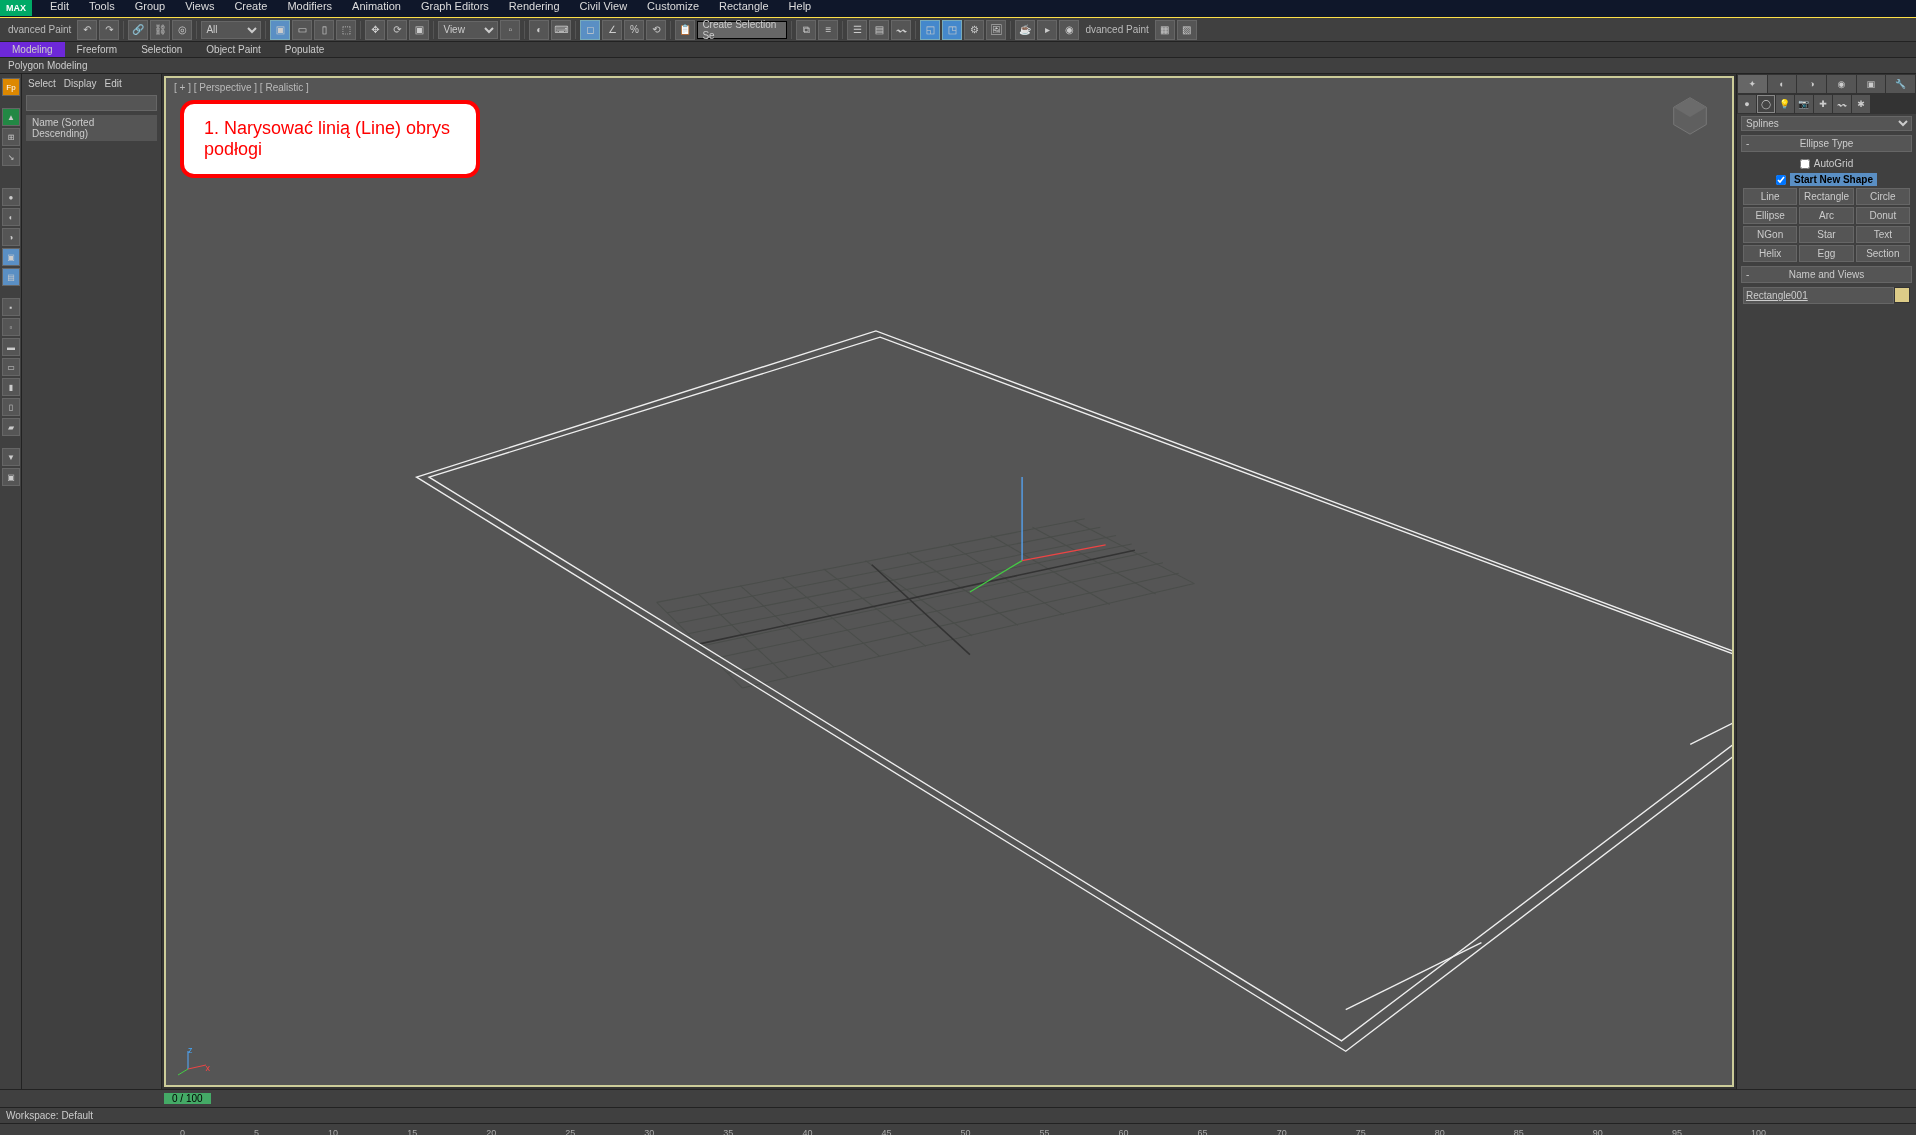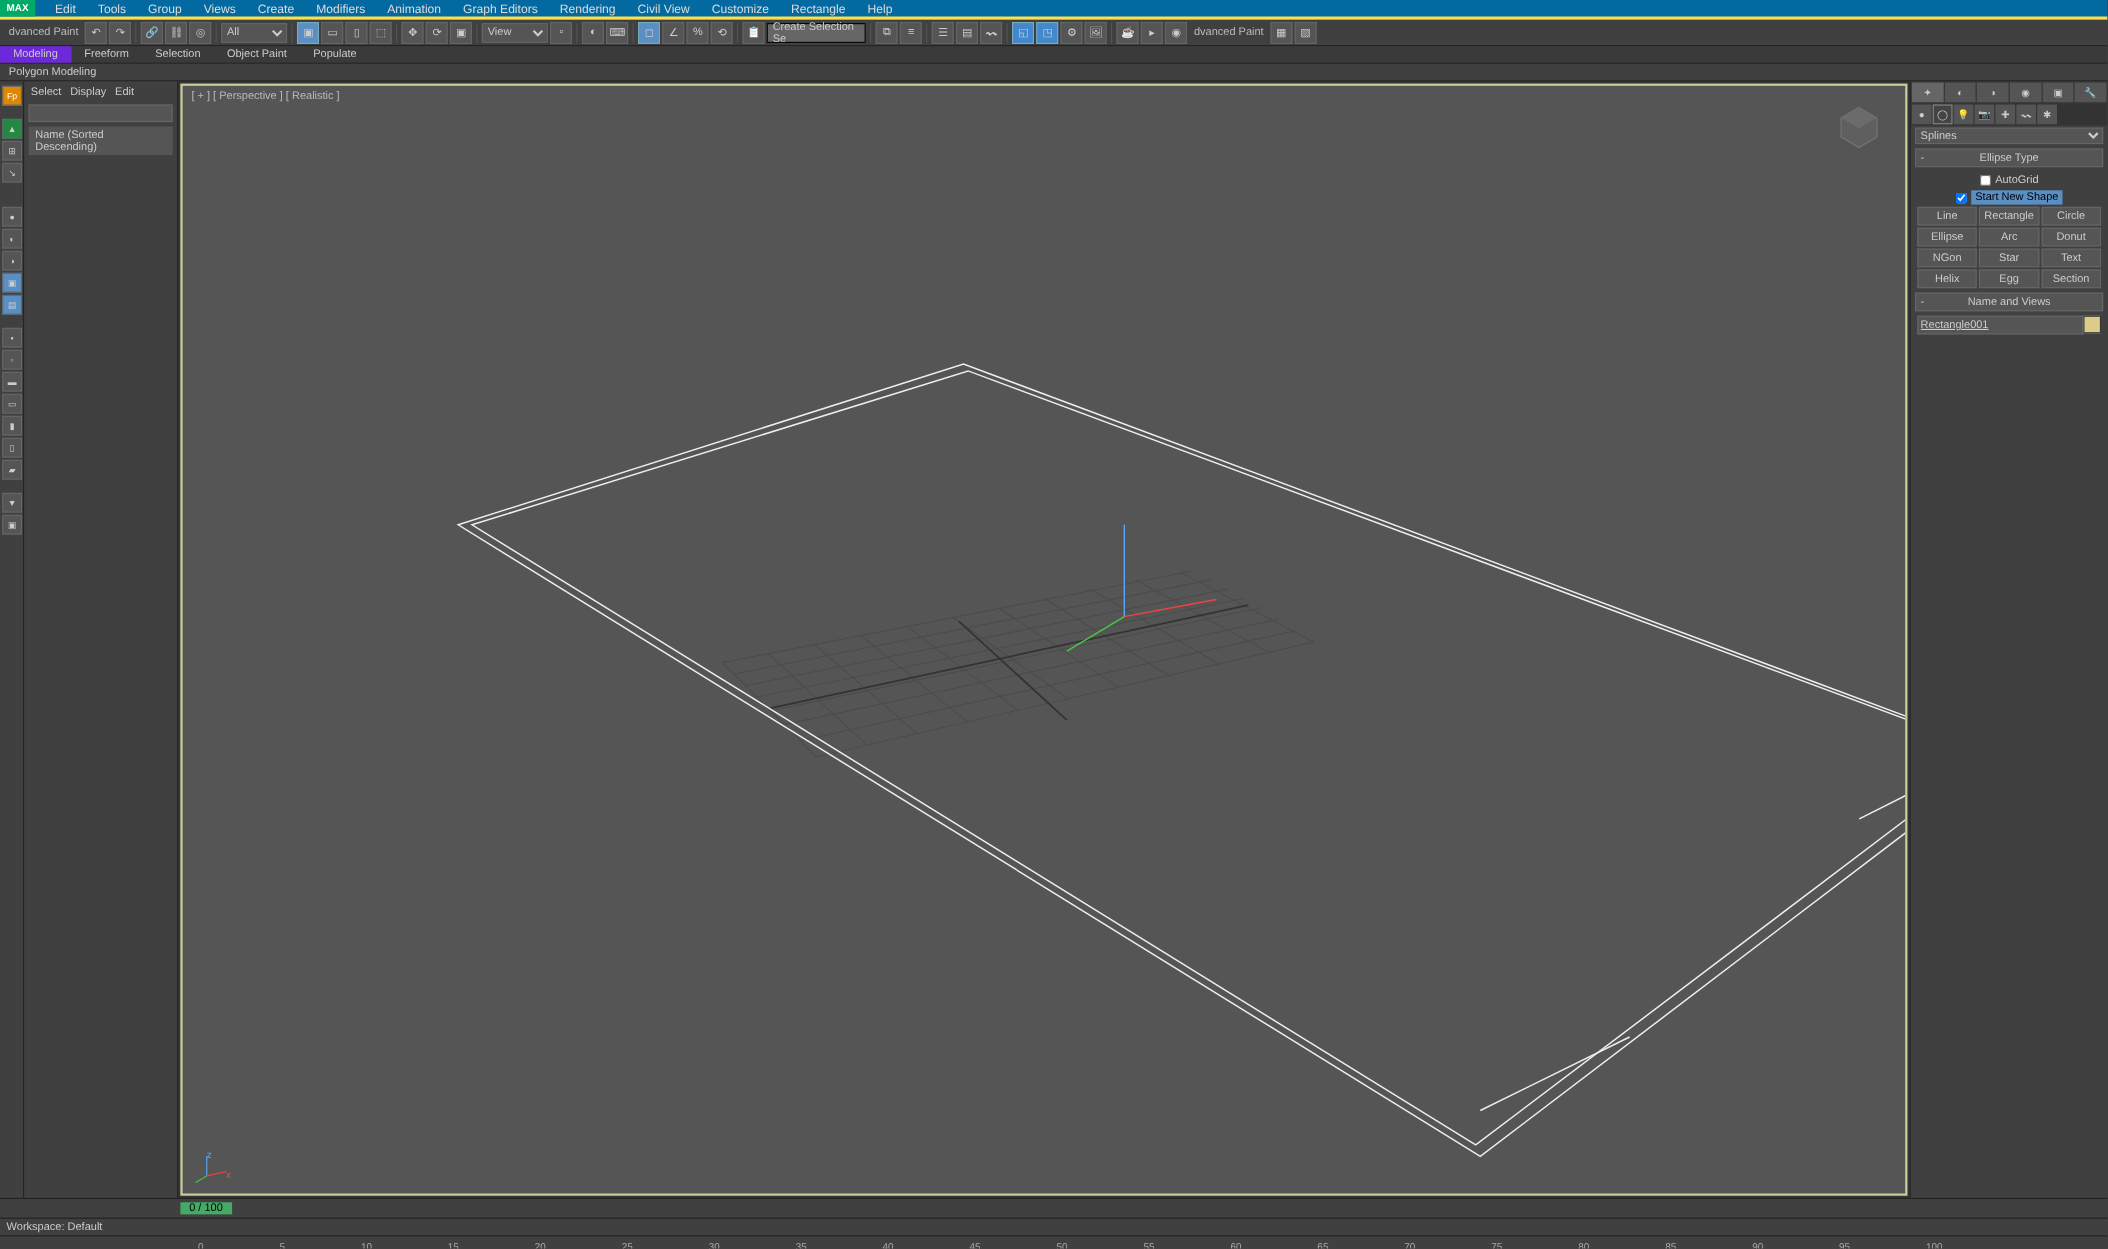--- a/index.html
+++ b/index.html
@@ -1,19 +1,19 @@
 <!DOCTYPE html>
 <html><head>
 <meta charset="utf-8">
 <style>
 * { margin: 0; padding: 0; box-sizing: border-box; font-family: Arial, sans-serif; }
 body { background: #333; color: #ccc; font-size: 11px; overflow: hidden; width: 1916px; height: 1135px; }
 
 
-.menubar { height: 18px; background: #0369a1; display: flex; align-items: flex-end; border-bottom: 3px solid #fde047; }
+.menubar { height: 18px; background: #0f172a; display: flex; align-items: flex-start; border-bottom: 1px solid #fde047; }
 .menubar .max-logo { background: #0a6; color: #fff; width: 32px; height: 16px; display: flex; align-items: center; justify-content: center; font-size: 9px; font-weight: bold; margin-right: 8px; }
 .menubar .menu-item { padding: 0 10px; font-size: 11px; color: #ddd; cursor: pointer; }
 
 
 .toolbar { height: 24px; background: #404040; display: flex; align-items: center; padding: 2px 4px; border-bottom: 1px solid #222; gap: 2px; }
 .toolbar .lbl { font-size: 10px; color: #bbb; padding: 0 4px; }
 .toolbar .tbtn { width: 20px; height: 20px; background: #555; border: 1px solid #666; display: flex; align-items: center; justify-content: center; font-size: 10px; cursor: pointer; }
 .toolbar .tbtn.active { background: #5a8fc4; border-color: #7ab; }
 .toolbar .sep { width: 1px; height: 18px; background: #555; margin: 0 2px; }
 .toolbar select { background: #555; color: #ccc; border: 1px solid #666; font-size: 10px; height: 18px; }
@@ -60,21 +60,21 @@
 .cmd-tabs .ct.active { background: #666; }
 .cmd-sub { display: flex; gap: 1px; background: #333; padding: 1px; }
 .cmd-sub .cs { width: 18px; height: 18px; background: #555; cursor: pointer; font-size: 9px; display:flex;align-items:center;justify-content:center; }
 .cmd-sub .cs.a { background: #444; border: 1px solid #888; }
 .cmd-panel select { width: calc(100% - 8px); margin: 2px 4px; background: #555; color: #ccc; border: 1px solid #666; font-size: 10px; }
 .rollout-head { background: #555; text-align: center; font-size: 10px; padding: 2px; margin: 2px 4px; border: 1px solid #666; position: relative; }
 .rollout-head::before { content: "-"; position: absolute; left: 4px; }
 .rollout-body { padding: 2px 6px; }
 .autogrid { display: flex; align-items: center; justify-content: center; gap: 4px; font-size: 10px; padding: 2px; }
 .startshape { display: flex; align-items: center; justify-content: center; gap: 4px; font-size: 10px; padding: 2px; }
-.startshape .hl { background: #5a8fc4; color: #000; padding: 1px 4px; }
+.startshape .hl { background: #5a8fc4; color: #000; padding: 1px 4px; font-weight: bold; }
 .btn-grid { display: grid; grid-template-columns: 1fr 1fr 1fr; gap: 2px; }
 .btn-grid .pb { background: #555; border: 1px solid #666; text-align: center; font-size: 10px; padding: 2px; cursor: pointer; }
 .name-input { display: flex; gap: 0; padding: 2px 6px; text-decoration: underline; }
 .name-input input { flex: 1; background: #555; color: #ccc; border: 1px solid #666; font-size: 10px; padding: 2px; }
 .name-input .sw { width: 16px; height: 16px; background: #dc8; border: 1px solid #333; }
 
 
 .timeline-bar { height: 18px; background: #404040; display: flex; align-items: center; font-size: 10px; border-top: 1px solid #222; }
 .timeline-bar .fr { background: #4a6; color: #000; padding: 0 8px; margin: 0 4px; }
 .workspace { background: #404040; font-size: 10px; padding: 2px 6px; border-top: 1px solid #222; }
@@ -203,20 +203,21 @@
       <span>Edit</span>
     </div>
     <div class="name-filter"></div>
     <div class="scene-header">Name (Sorted Descending)</div>
     <div style="flex:1"></div>
   </div>
 
   <div class="viewport-wrap">
     <div class="viewport">
       <div class="viewport-label">[ + ] [ Perspective ] [ Realistic ]</div>
+      <div class="annotation">1. Narysować linią (Line) obrys podłogi</div>
       <svg class="scene" viewBox="0 0 1500 900">
 
         <g stroke="#4a4d4a" stroke-width="1">
           <line x1="470" y1="470" x2="880" y2="390"></line>
             <line x1="480" y1="480" x2="895" y2="398"></line>
           <line x1="490" y1="490" x2="910" y2="406"></line>
             <line x1="500" y1="500" x2="925" y2="414"></line>
           <line x1="512" y1="512" x2="940" y2="422"></line>
             <line x1="524" y1="524" x2="955" y2="432"></line>
           <line x1="538" y1="538" x2="970" y2="442"></line>

